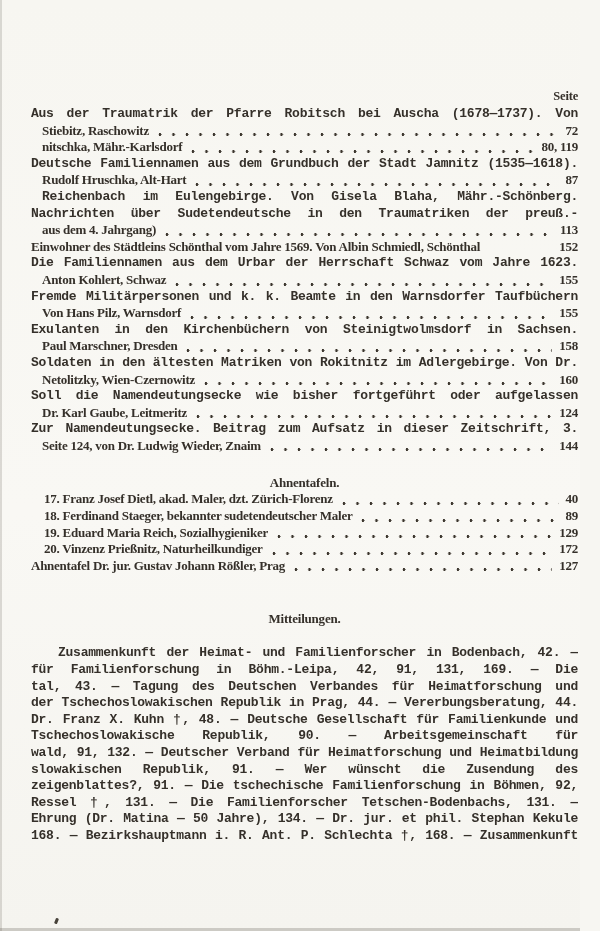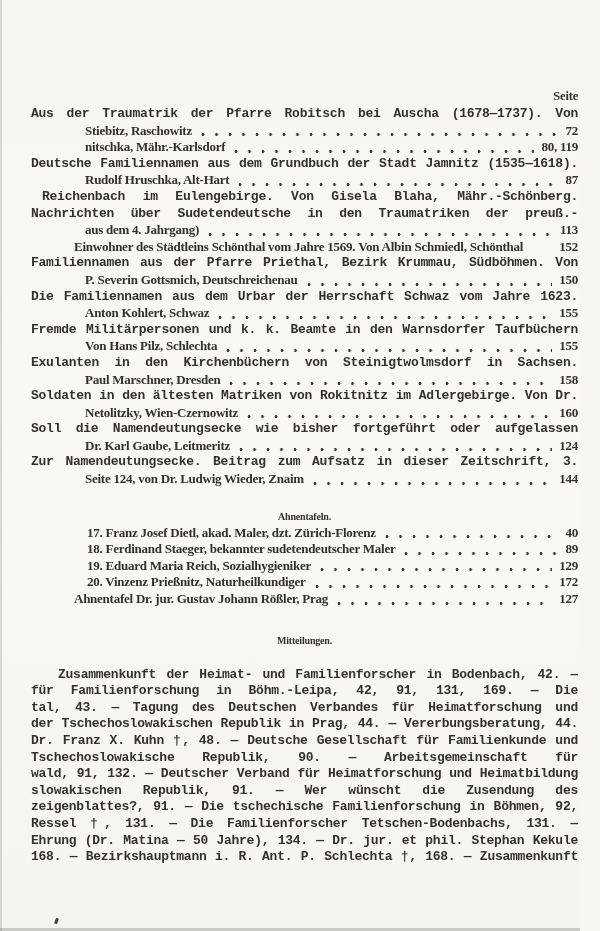--- a/index.html
+++ b/index.html
@@ -14,35 +14,35 @@
   .speck { position:absolute; left:55px; top:918px; width:3px; height:6px; background:#47423a; transform:rotate(22deg); border-radius:1px; }
 
   .content { position:absolute; left:31px; top:88px; width:547px; }
 
   .seite { text-align:right; font-size:12.5px; line-height:17px; letter-spacing:-0.2px; }
 
   .toc { margin-top:1px; }
   .l { font-size:13px; line-height:16.6px; letter-spacing:-0.25px; }
   .fill { text-align:justify; text-align-last:justify; height:16.6px; overflow:hidden;font-family:Liberation Mono, monospace; }
   .ind { padding-left:11px; }
-  .last { display:flex; align-items:baseline;margin-left:43px; }
+  .last { display:flex; align-items:baseline; }
   .last .t { white-space:nowrap; }
   .dots {
     flex:1 1 auto; align-self:stretch; margin:0 7px 0 9px;
     background-image:radial-gradient(circle at 2px calc(100% - 4.5px), #3c362e 1.25px, rgba(0,0,0,0) 1.6px);
     background-repeat:repeat-x; background-size:13.5px 100%;
   }
   .nodots { background:none; }
   .pg { white-space:nowrap; }
 
-  .sect { font-size:10px; line-height:17px; text-align:center; font-weight:700;
+  .sect { font-size:13px; line-height:17px; text-align:center; font-weight:700;
           margin:20px 0 0 0; letter-spacing:-0.2px; }
   .intro { margin-top:9px; }
   .num-ind { padding-left:13px; }
-  .mitt-h { margin-top:24px; }
+  .mitt-h { margin-top:36px; }
   .para { margin-top:18px; }
   .para .pfirst { text-indent:27px; }
 </style>
 </head>
 <body>
 
 <div class="page">
   <div class="edge-left"></div>
   <div class="content">
     <div class="seite">Seite</div>
@@ -80,39 +80,31 @@
           </div>
         </div>
         <div class="entry">
           <div class="l last">
             <span class="t">Einwohner des Städtleins Schönthal vom Jahre 1569.  Von Albin Schmiedl, Schönthal</span>
             <span class="dots nodots"></span>
             <span class="pg">152</span>
           </div>
         </div>
         <div class="entry">
-          <div class="l fill">Familiennamen aus der Pfarre Priethal, Bezirk Krummau, Südböhmen.  Von</div>
-          <div class="l last ind">
-            <span class="t">P. Severin Gottsmich, Deutschreichenau</span>
-            <span class="dots"></span>
-            <span class="pg">150</span>
-          </div>
-        </div>
-        <div class="entry">
           <div class="l fill">Die Familiennamen aus dem Urbar der Herrschaft Schwaz vom Jahre 1623.  Von</div>
           <div class="l last ind">
             <span class="t">Anton Kohlert, Schwaz</span>
             <span class="dots"></span>
             <span class="pg">155</span>
           </div>
         </div>
         <div class="entry">
           <div class="l fill">Fremde Militärpersonen und k. k. Beamte in den Warnsdorfer Taufbüchern 1793—1842.</div>
           <div class="l last ind">
-            <span class="t">Von Hans Pilz, Schlechta</span>
+            <span class="t">Von Hans Pilz, Warnsdorf</span>
             <span class="dots"></span>
             <span class="pg">155</span>
           </div>
         </div>
         <div class="entry">
           <div class="l fill">Exulanten in den Kirchenbüchern von Steinigtwolmsdorf in Sachsen.  Mitgeteilt von</div>
           <div class="l last ind">
             <span class="t">Paul Marschner, Dresden</span>
             <span class="dots"></span>
             <span class="pg">158</span>

